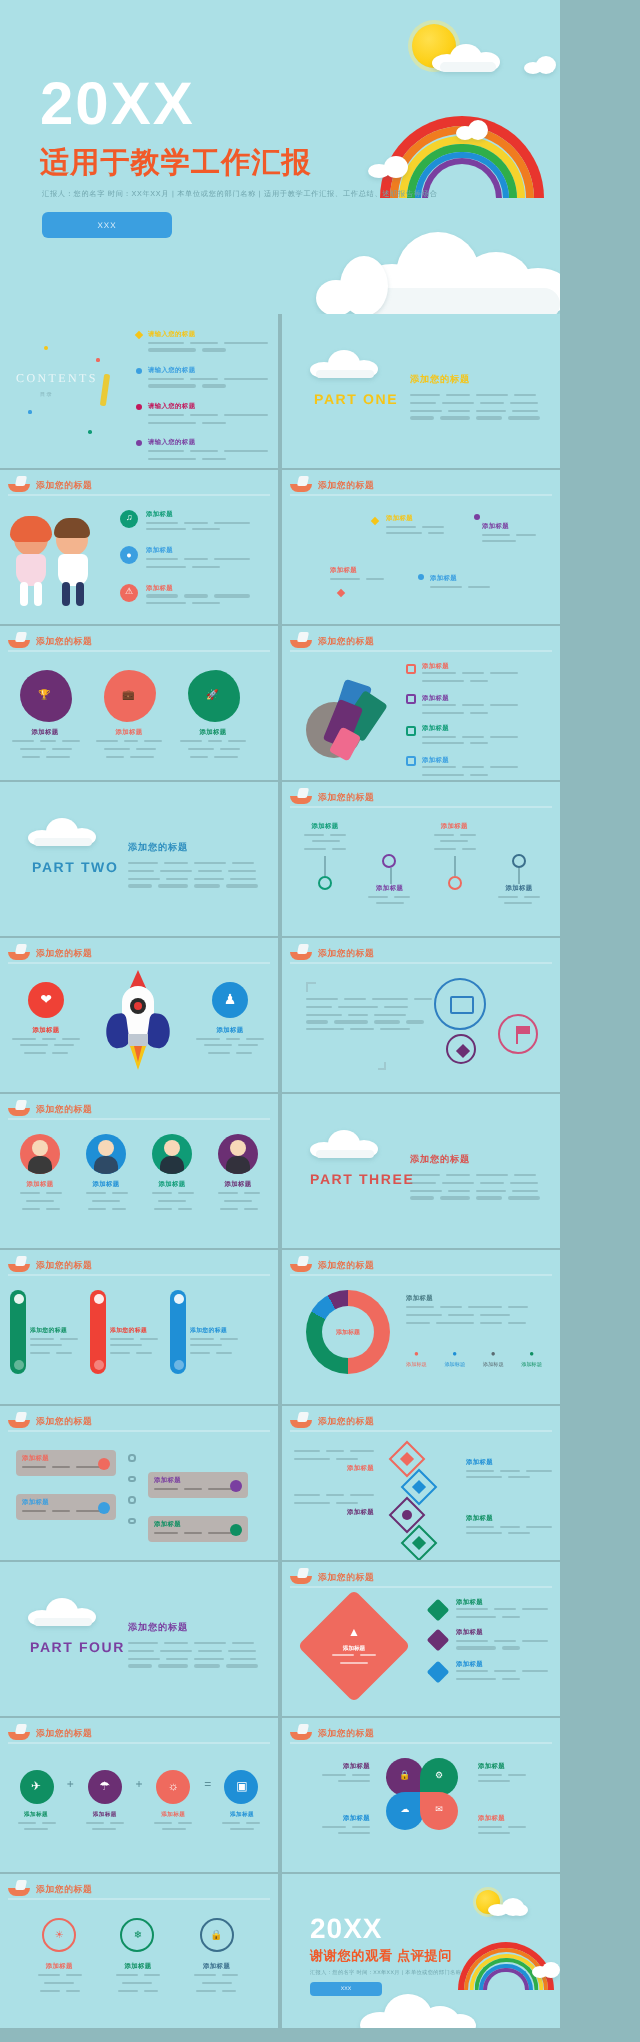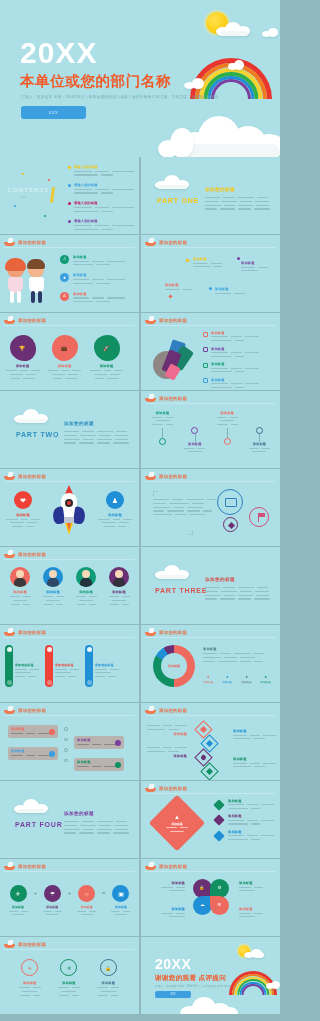--- a/index.html
+++ b/index.html
@@ -162,21 +162,21 @@
       <b style="left:52px;top:16px;width:36px;height:32px;"></b>
       <b style="left:74px;top:24px;width:34px;height:24px;"></b>
       <em style="left:6px;top:34px;width:96px;height:16px;border-radius:8px;"></em>
     </div>
     <div class="cloud" style="right:86px;top:126px;width:36px;height:32px;">
       <b style="left:0;top:14px;width:20px;height:18px;"></b>
       <b style="left:12px;top:2px;width:24px;height:30px;"></b>
     </div>
 
     <div class="cov-year">20XX</div>
-    <div class="cov-title">本单位或您的部门名称</div>
+    <div class="cov-title">适用于教学工作汇报</div>
     <div class="cov-sub">汇报人：您的名字 时间：XX年XX月 | 本单位或您的部门名称 | 适用于教学工作汇报、工作总结、述职报告等场合</div>
     <div class="cov-btn">XXX</div>
   </div>
 
   <div class="grid">
 
     <div class="slide">
       <div style="position:absolute;left:8px;top:30px;font-size:6px;color:#eaf6f8;letter-spacing:1.2px;font-family:'Liberation Serif',serif;">CONTENTS</div>
       <div style="position:absolute;left:20px;top:38px;font-size:2.6px;color:#87b6bd;letter-spacing:.6px;">目录</div>
 

